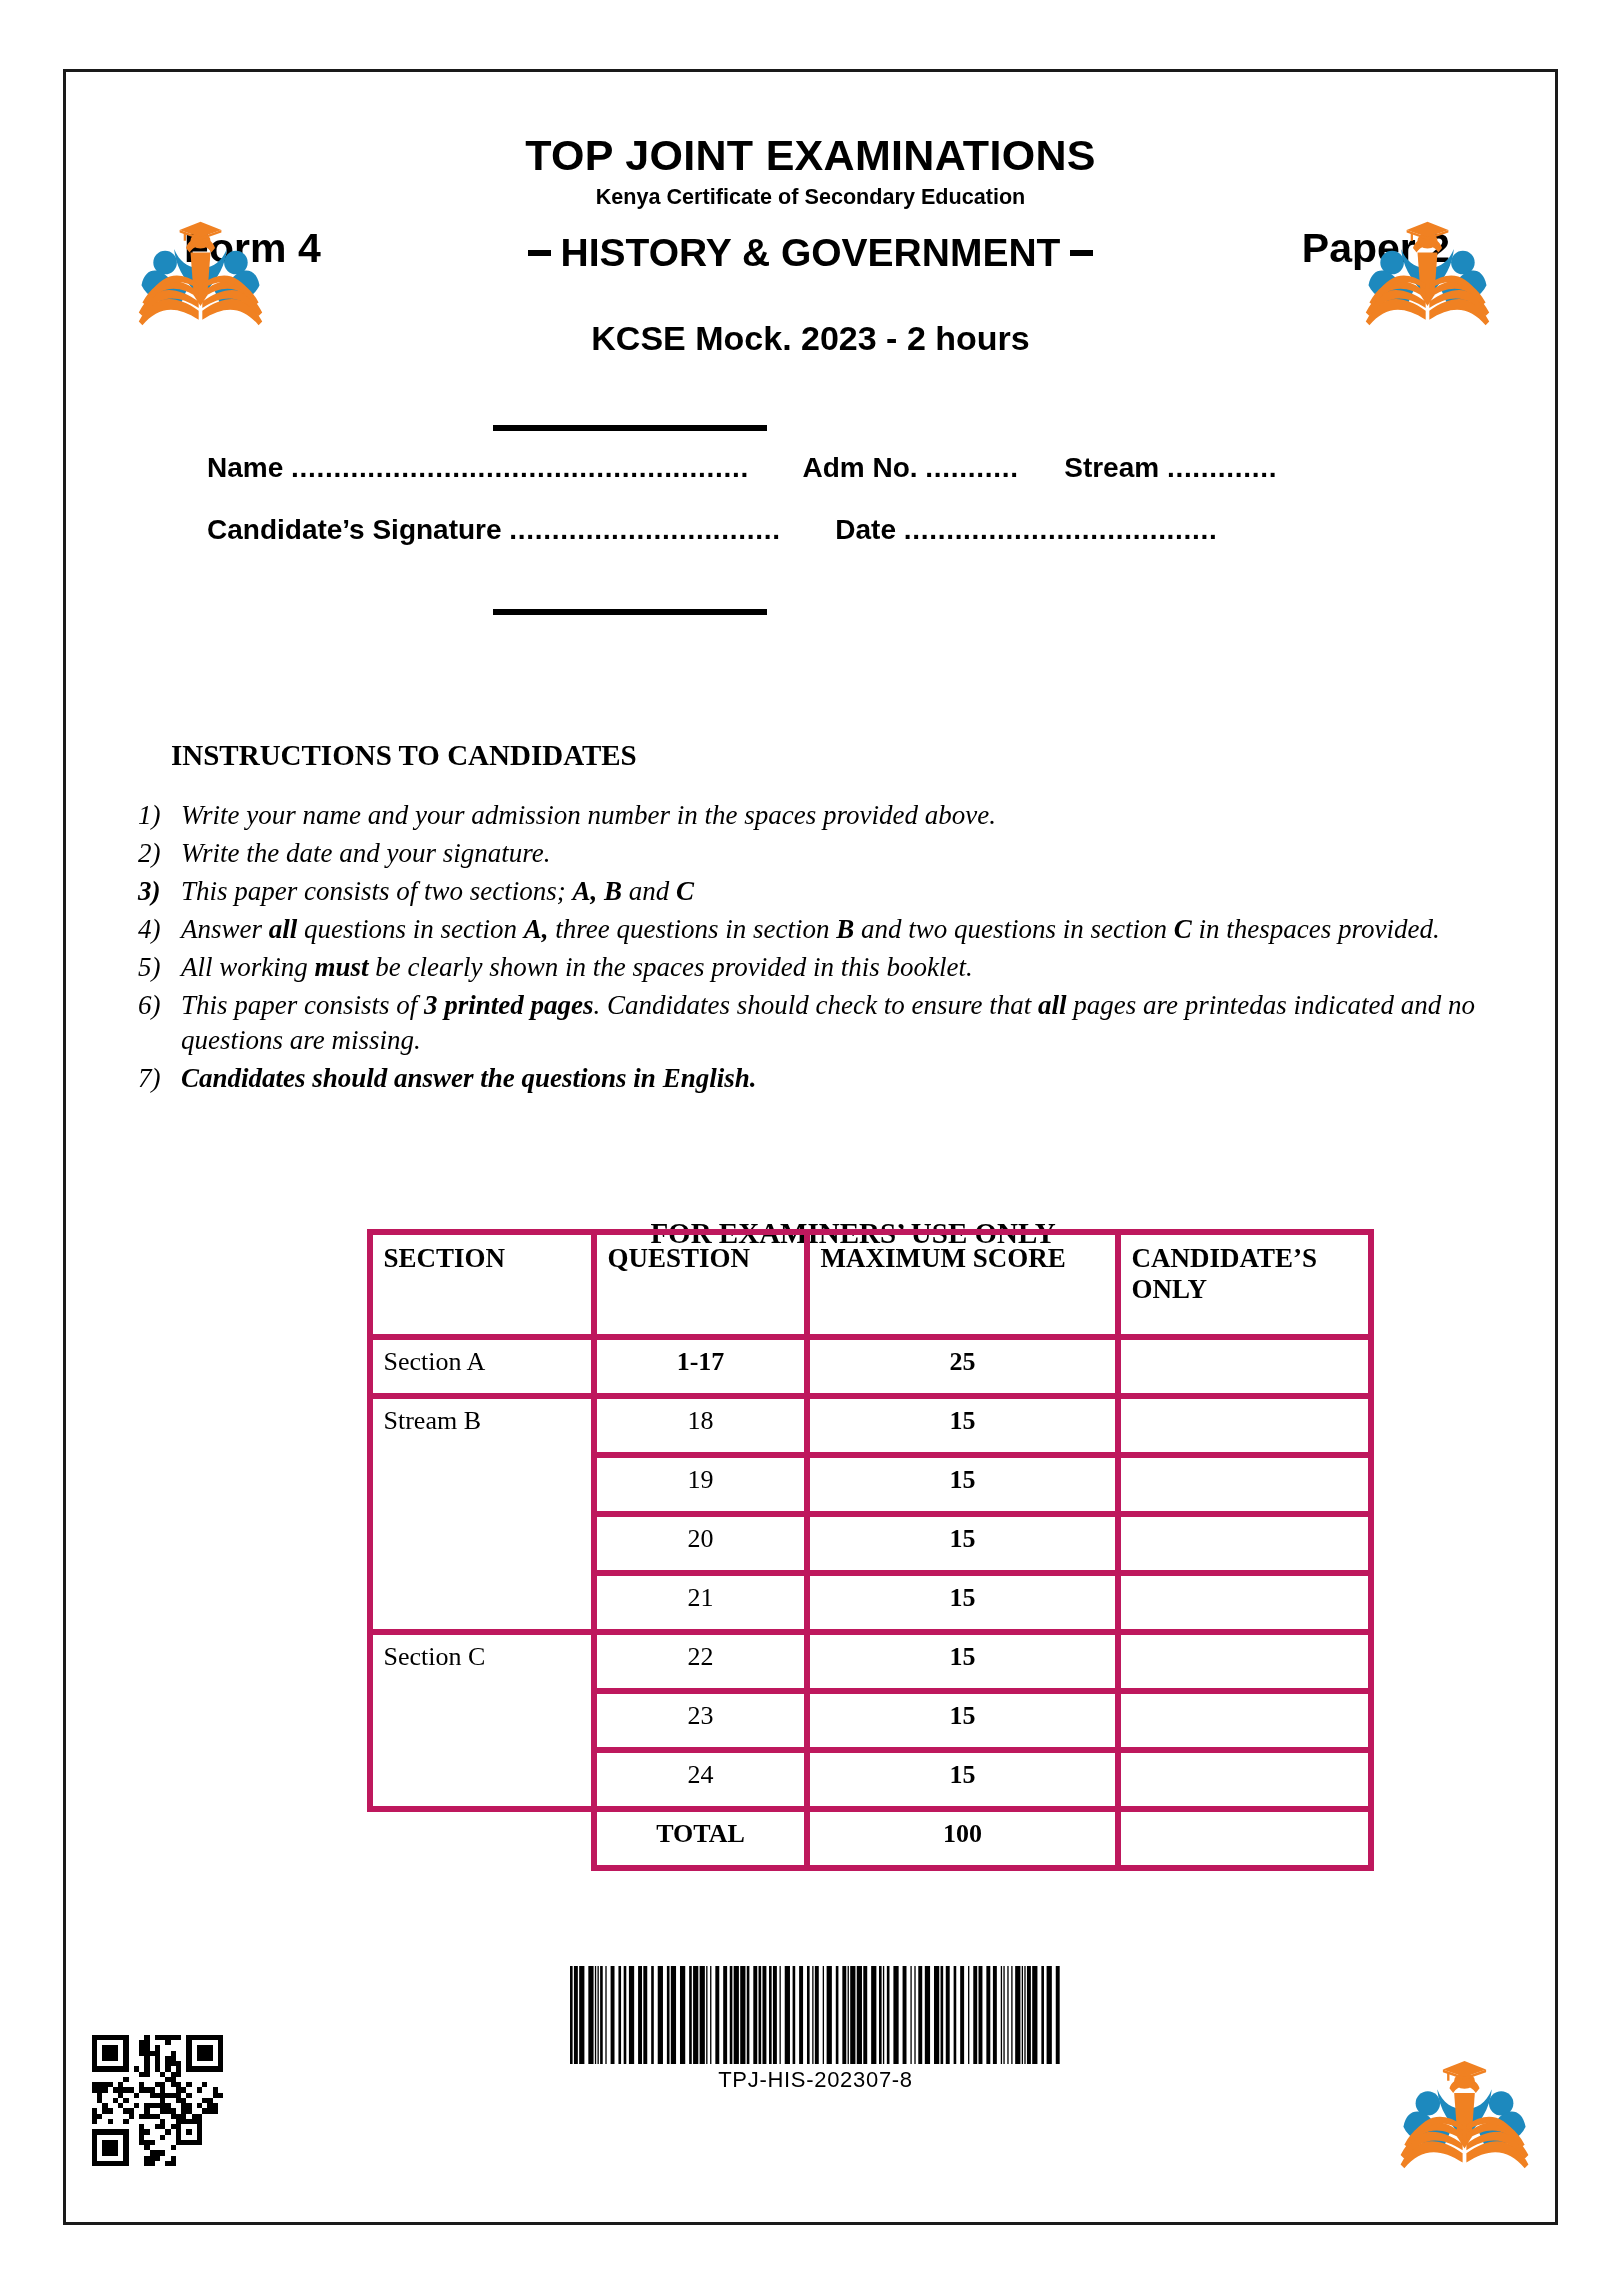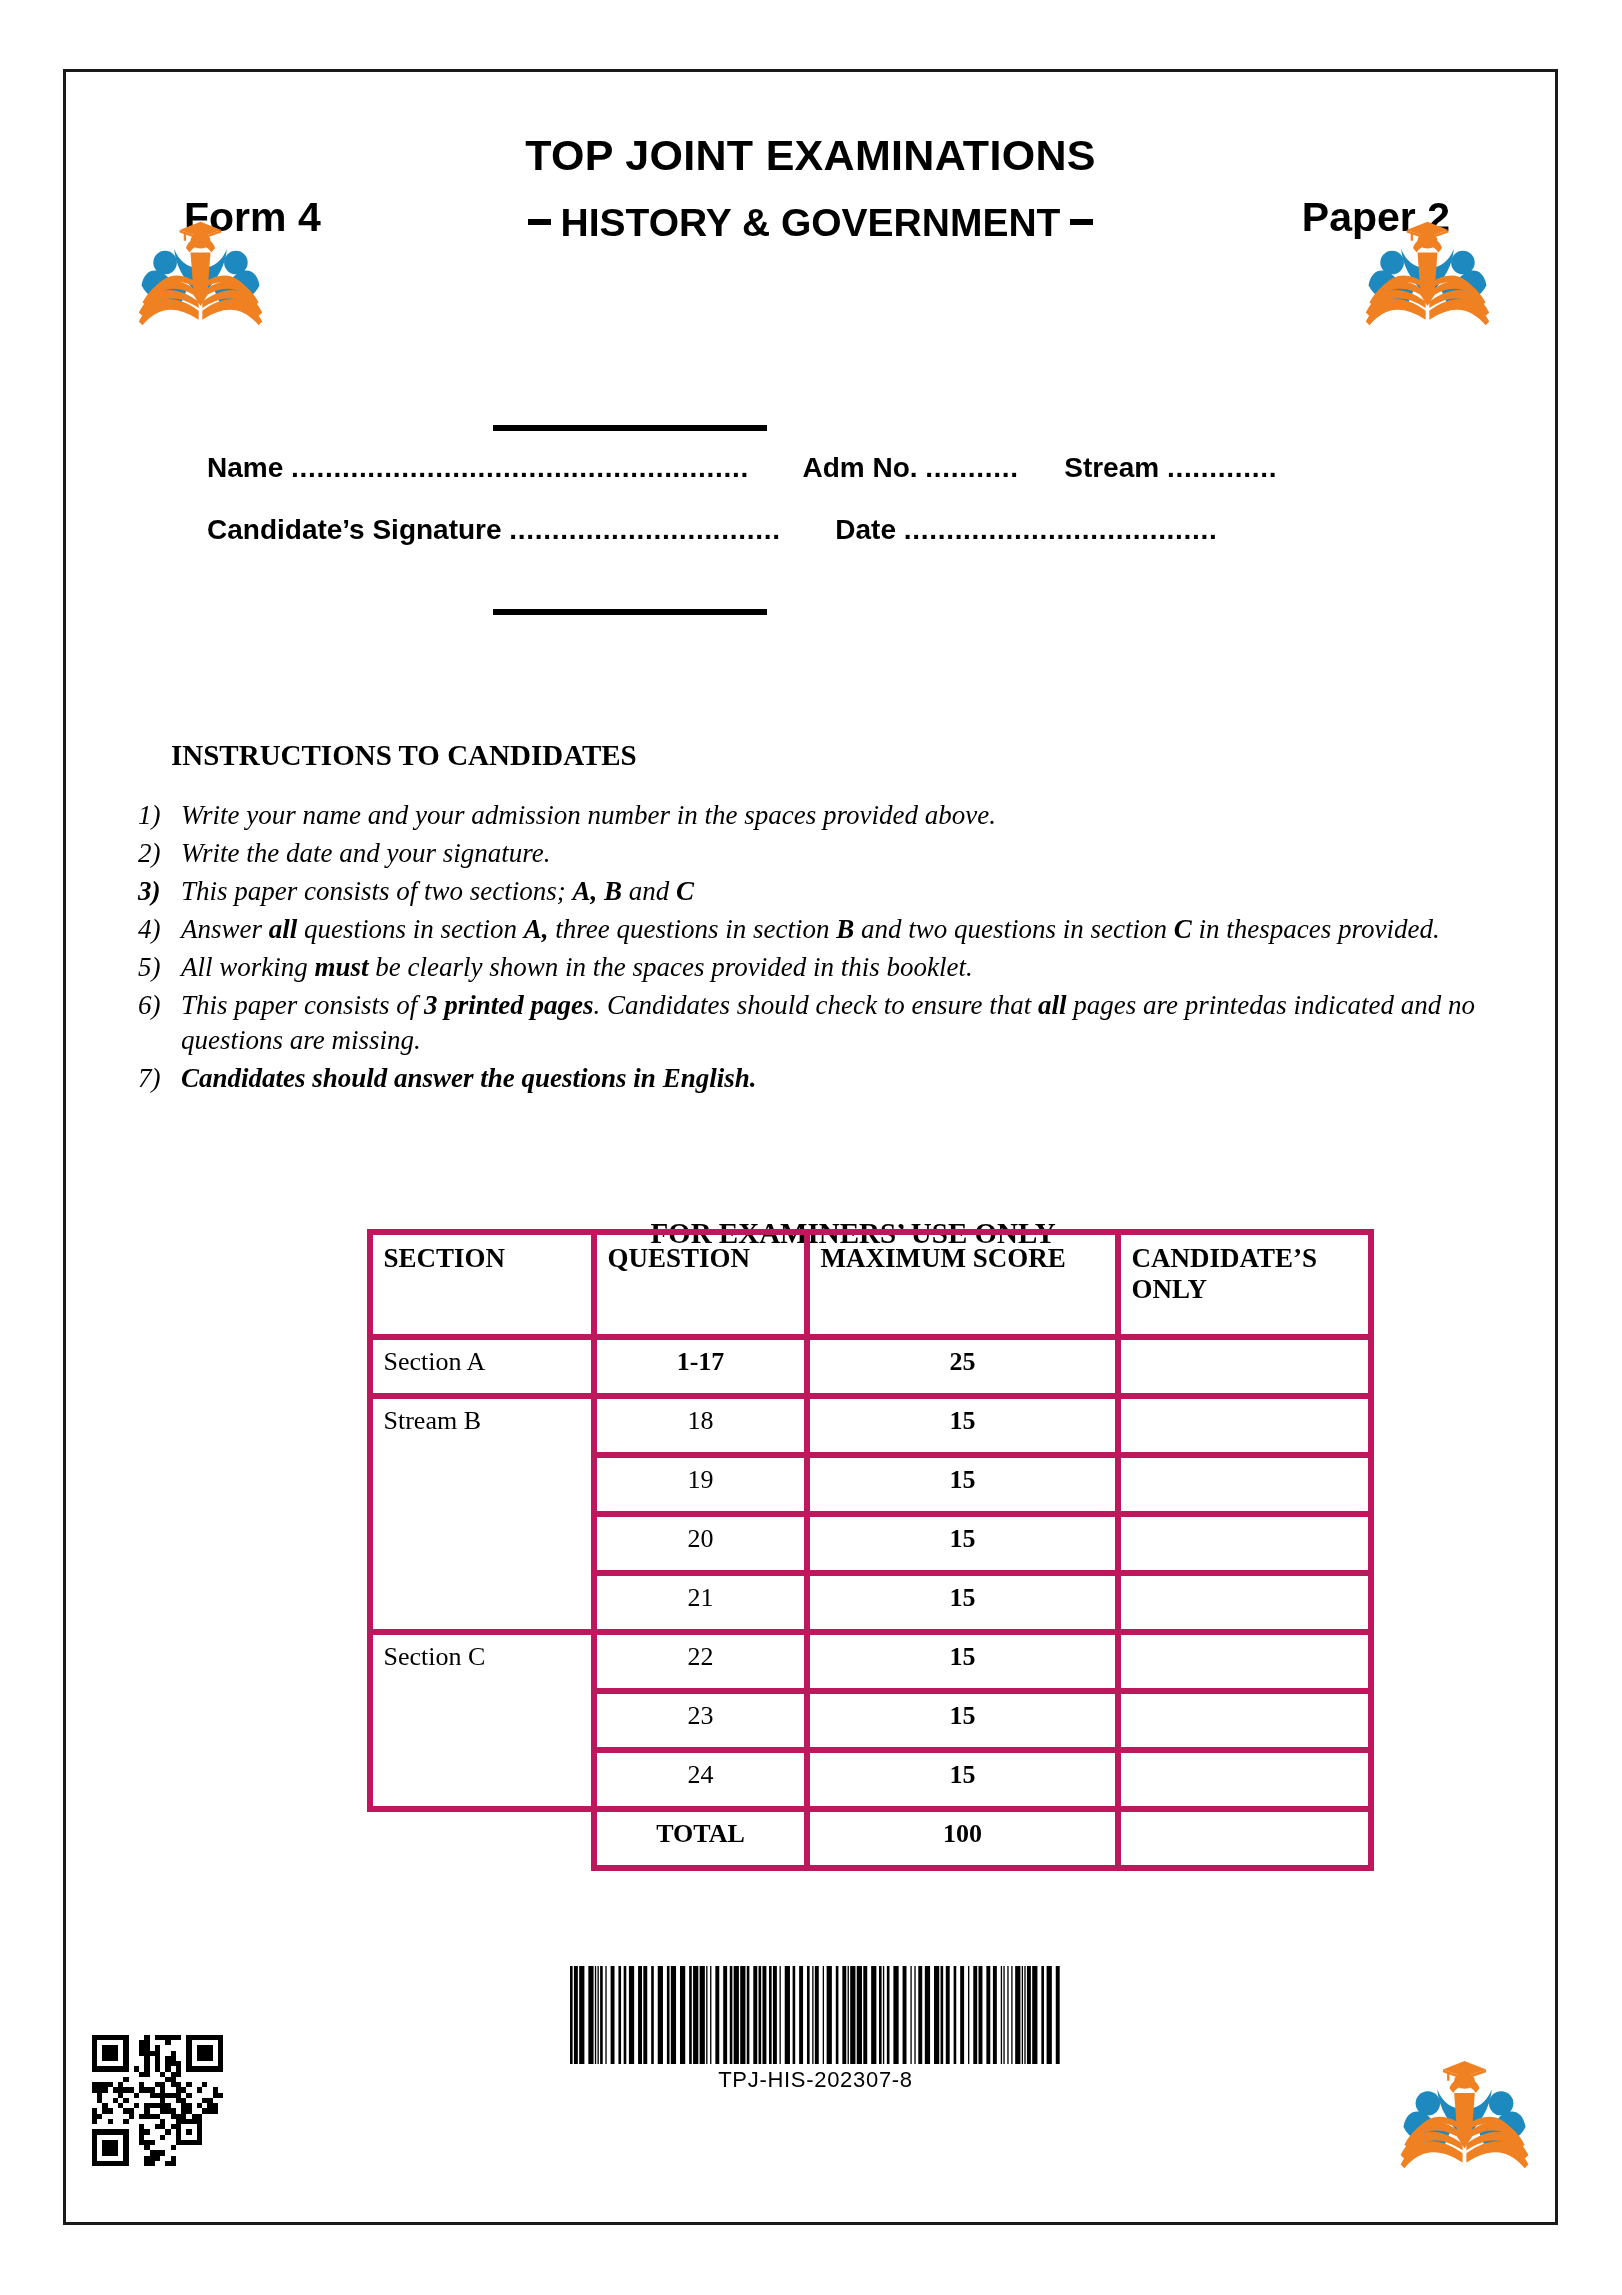--- a/index.html
+++ b/index.html
@@ -246,31 +246,33 @@
 </style>
 </head>
 <body>
 
 <div id="page-frame">
 
   <div class="hdr-wrap">
 
     <div class="title-main">TOP JOINT EXAMINATIONS</div>
 
+    <div class="title-sub">Kenya Certificate of Secondary Education</div>
 
     <div class="subject-row">
       <div class="form-label">Form 4</div>
 
       <div class="subject-mid">
         <span class="dash"></span><span>HISTORY &amp; GOVERNMENT</span><span class="dash"></span>
       </div>
 
       <div class="paper-label">Paper 2</div>
     </div>
 
+    <div class="mock-line">KCSE Mock. 2023 - 2 hours</div>
   </div>
 
   <svg class="logo-left" viewBox="0 0 300 260">
     <g>
       <circle cx="72" cy="118" r="26" fill="#1d89be"></circle>
       <path d="M20 168 C28 126 60 130 78 150 C92 166 108 172 124 168 L108 206 C70 214 34 198 20 168 Z" fill="#1d89be"></path>
       <circle cx="228" cy="118" r="26" fill="#1d89be"></circle>
       <path d="M280 168 C272 126 240 130 222 150 C208 166 192 172 176 168 L192 206 C230 214 266 198 280 168 Z" fill="#1d89be"></path>
       <path d="M92 88 C96 132 118 160 150 196 C182 160 204 132 208 88 C196 118 176 130 150 130 C124 130 104 118 92 88 Z" fill="#1d89be"></path>
       <path d="M118 86 C122 72 134 64 150 64 C166 64 178 72 182 86 L174 96 C168 86 160 82 150 82 C140 82 132 86 126 96 Z" fill="#f08122"></path>

